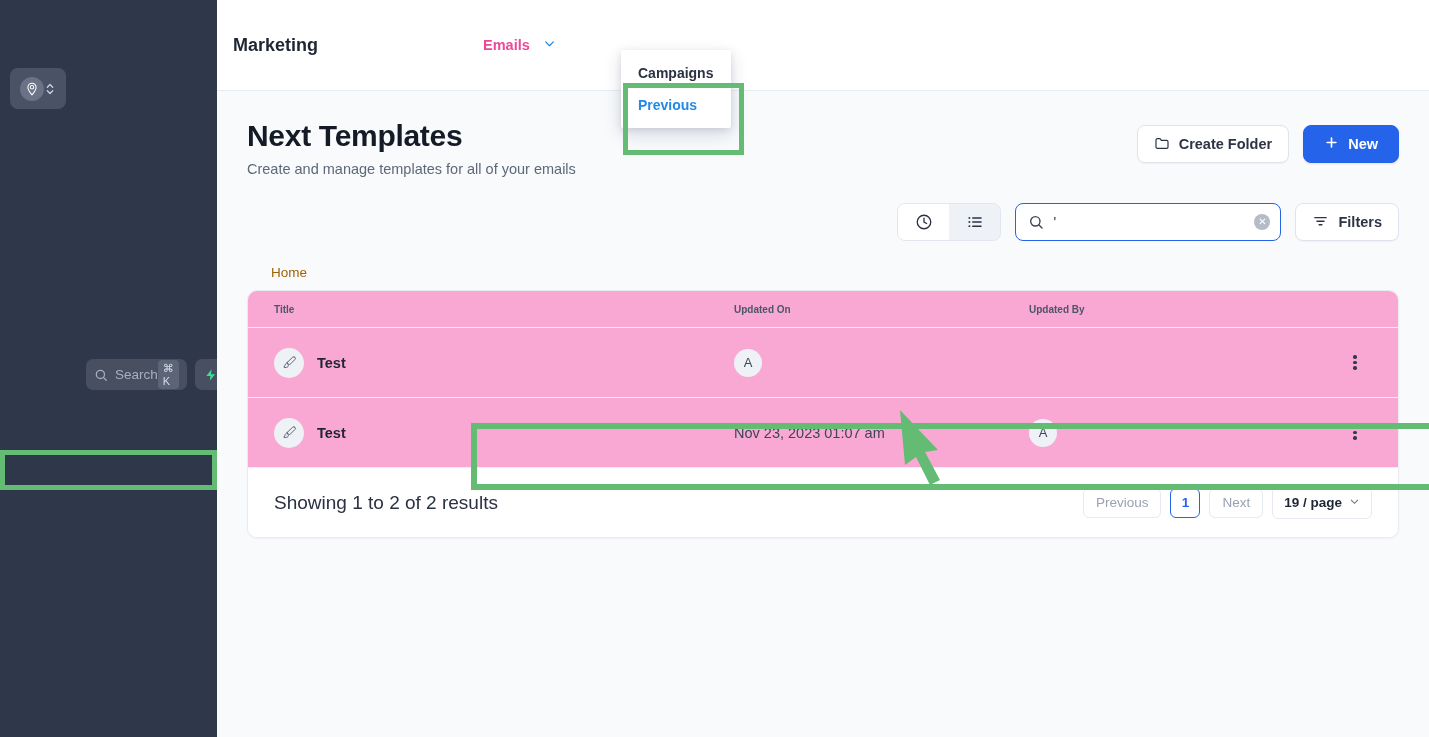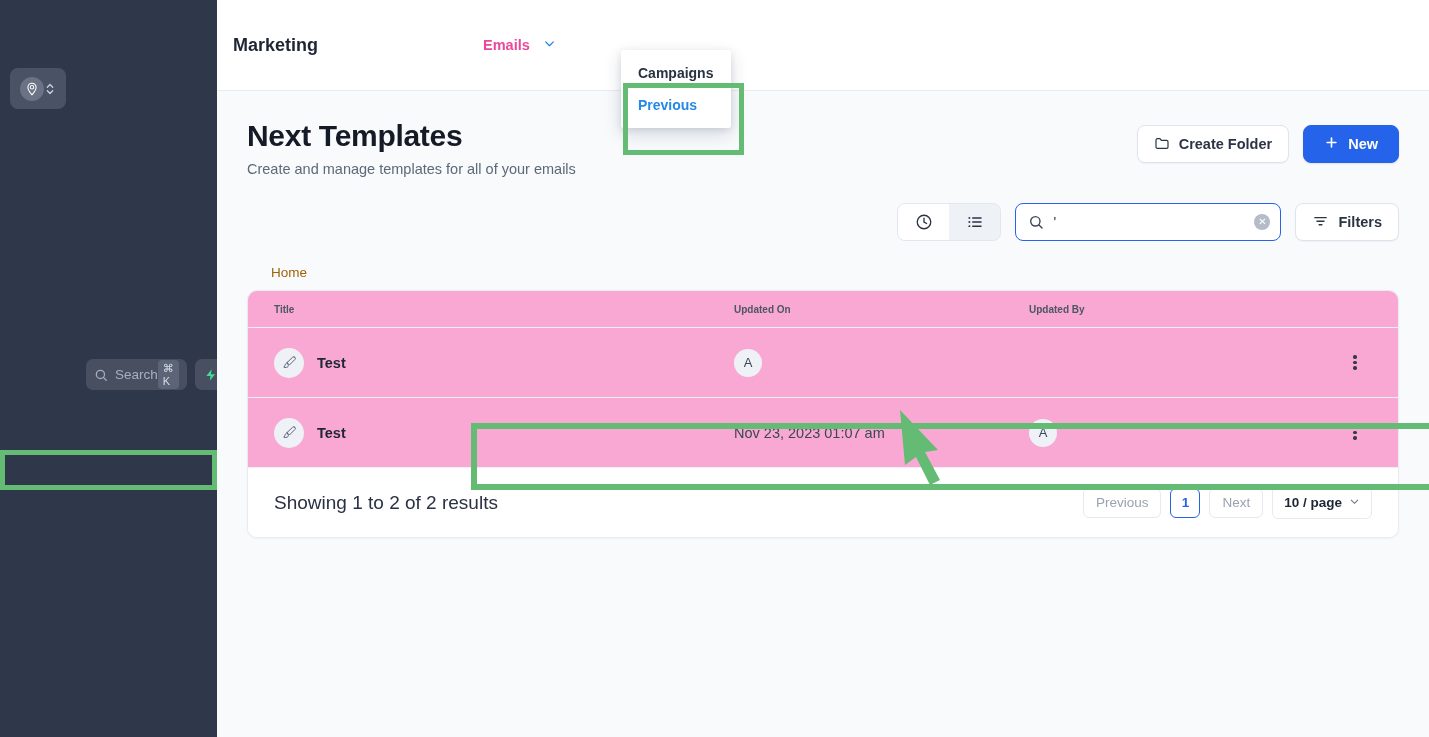--- a/index.html
+++ b/index.html
@@ -501,21 +501,21 @@
           </div>
         </div>
 
         <div class="t-foot">
           <div class="foot-text">Showing 1 to 2 of 2 results</div>
           <div class="pager">
             <div class="pg">Previous</div>
             <div class="pg num">1</div>
             <div class="pg">Next</div>
             <div class="pg size">
-              <span>10 / page</span>
+              <span>19 / page</span>
               <span>
                 <svg width="11" height="11" viewBox="0 0 24 24" fill="none" stroke="#6b7486" stroke-width="2.2" stroke-linecap="round" stroke-linejoin="round">
                   <polyline points="5,9 12,16 19,9"></polyline>
                 </svg>
               </span>
             </div>
           </div>
         </div>
       </div>
 

